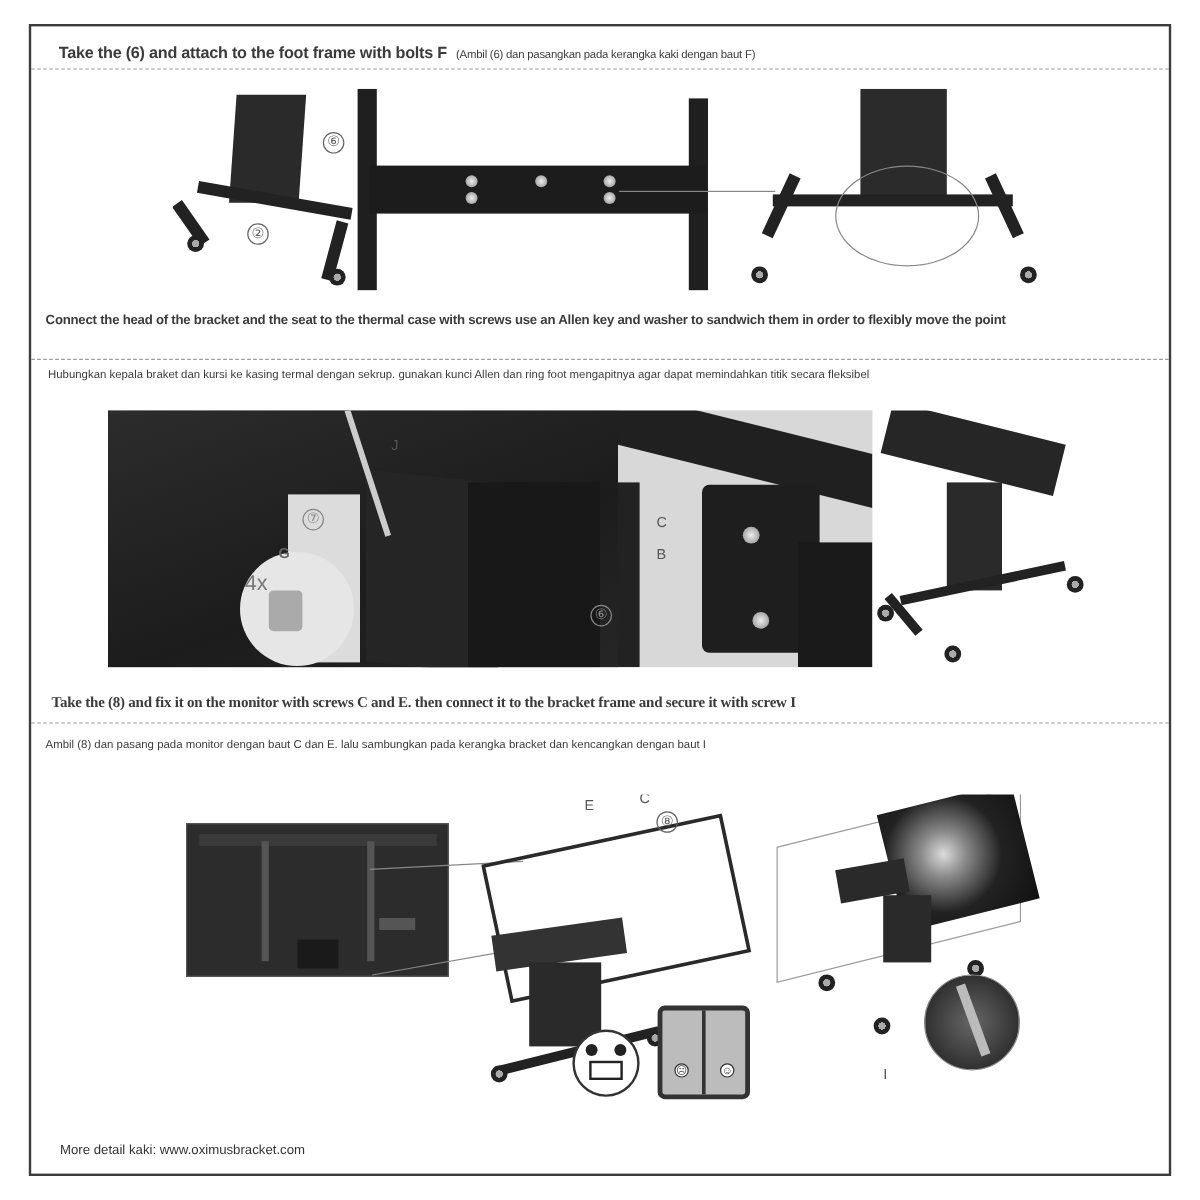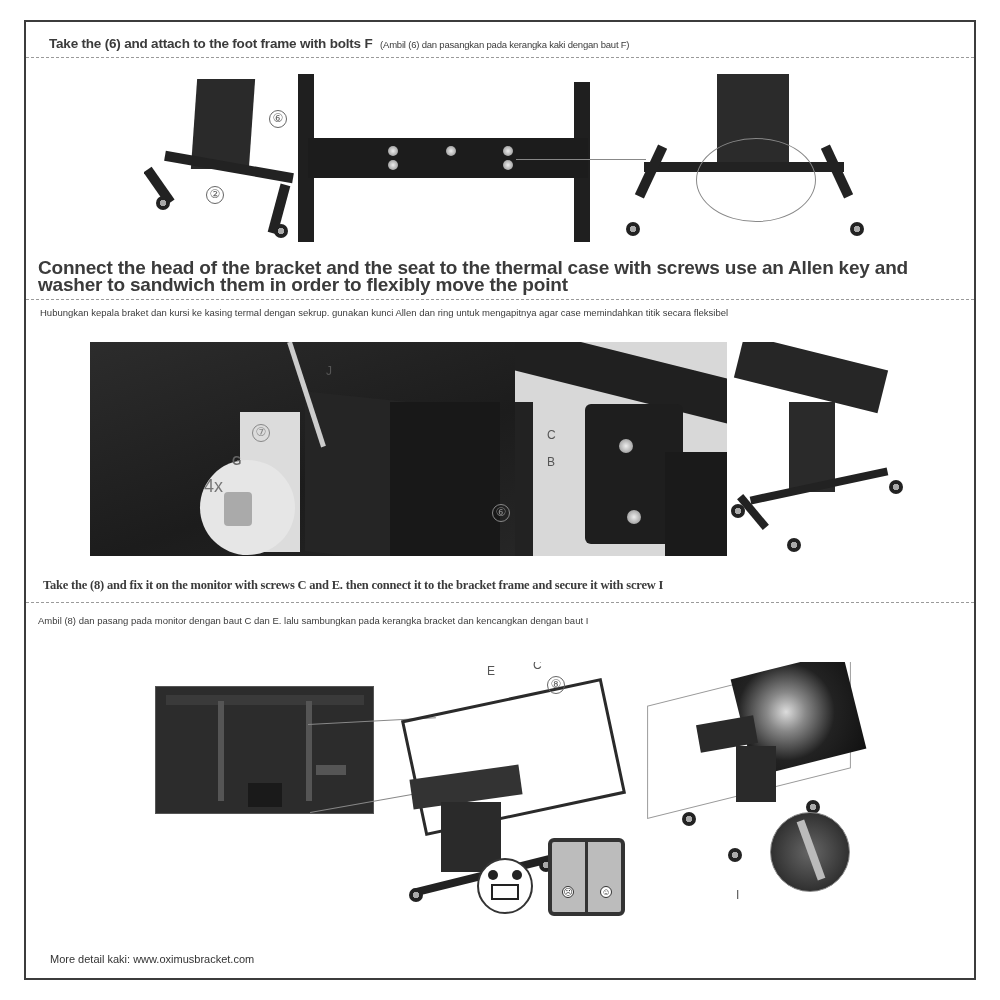--- a/index.html
+++ b/index.html
@@ -9,21 +9,21 @@
     .sheet {
       position: absolute; left: 24px; top: 20px; width: 952px; height: 960px;
       border: 2px solid #3c3c3c; background: #fff;
     }
     .abs { position: absolute; }
     .dash { position: absolute; left: 0; right: 0; height: 0; border-top: 1.5px dashed #9a9a9a; }
 
     .h-main { font-weight: bold; color: #3b3b3b; letter-spacing: -0.2px; }
     .h1 { left: 23px; top: 14px; font-size: 13.5px; white-space: nowrap; }
     .h1 .sub { font-weight: normal; font-size: 9.5px; margin-left: 4px; }
-    .h2 { left: 12px; top: 237px; font-size: 19px; line-height: 17px; width: 900px; }
+    .h2 { left: 12px; top: 237px; font-size: 11px; line-height: 17px; width: 900px; }
     .h2-sub { left: 14px; top: 285px; font-size: 9.5px; color: #3b3b3b; white-space: nowrap; }
     .h3 { left: 17px; top: 556px; font-size: 12.5px; white-space: nowrap; font-family: Liberation Serif, serif; }
     .h3-sub { left: 12px; top: 593px; font-size: 9.5px; color: #3b3b3b; white-space: nowrap; }
     .footer { left: 24px; top: 931px; font-size: 11px; color: #333; white-space: nowrap; }
 
     
     .photo { position: absolute; overflow: hidden; }
     .dark { background: linear-gradient(160deg, #2c2c2c 0%, #1c1c1c 60%, #262626 100%); }
     .label { position: absolute; font-size: 12px; color: #555; font-family: "Liberation Sans", sans-serif; }
     .circ-label {
@@ -73,21 +73,21 @@
     <div class="abs" style="left:20px; top:88px; width:200px; height:10px; background:#222;"></div>
     <div class="abs" style="left:22px; top:70px; width:10px; height:55px; background:#222; transform:rotate(25deg);"></div>
     <div class="abs" style="left:208px; top:70px; width:10px; height:55px; background:#222; transform:rotate(-25deg);"></div>
     <div class="abs" style="left:72px; top:64px; width:120px; height:84px; border:1.2px solid #888; border-radius:50%;"></div>
     <div class="wheel" style="left:2px; top:148px;"></div>
     <div class="wheel" style="left:226px; top:148px;"></div>
   </div>
 
   <div class="abs h-main h2">Connect the head of the bracket and the seat to the thermal case with screws use an Allen key and washer to sandwich them in order to flexibly move the point</div>
   <div class="dash" style="top:277px;"></div>
-  <div class="abs h2-sub">Hubungkan kepala braket dan kursi ke kasing termal dengan sekrup. gunakan kunci Allen dan ring untuk mengapitnya agar case memindahkan titik secara fleksibel</div>
+  <div class="abs h2-sub">Hubungkan kepala braket dan kursi ke kasing termal dengan sekrup. gunakan kunci Allen dan ring foot mengapitnya agar dapat memindahkan titik secara fleksibel</div>
 
   <div class="photo dark" style="left:64px; top:320px; width:425px; height:214px;">
     <div class="abs" style="left:150px; top:70px; width:60px; height:140px; background:#dcdcdc;"></div>
     <div class="abs" style="left:215px; top:55px; width:110px; height:160px; background:#252525; transform:skewY(6deg);"></div>
     <div class="abs" style="left:300px; top:60px; width:110px; height:154px; background:#181818;"></div>
     <div class="abs" style="left:197px; top:0; width:5px; height:110px; background:#ccc; transform:rotate(-18deg); transform-origin:top;"></div>
     <div class="abs" style="left:110px; top:118px; width:95px; height:95px; border-radius:50%; background:#e6e6e6;"></div>
     <div class="abs" style="left:134px; top:150px; width:28px; height:34px; background:#aaa; border-radius:4px;"></div>
     <div class="label" style="left:236px; top:22px;">J</div>
     <div class="circ-label" style="left:162px; top:82px; color:#888; border-color:#888;">⑦</div>

